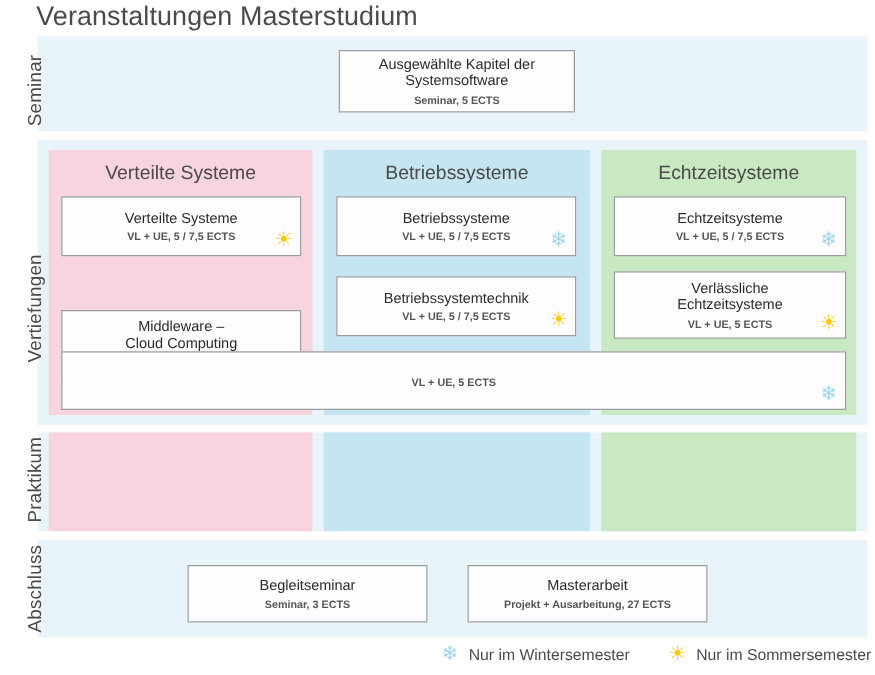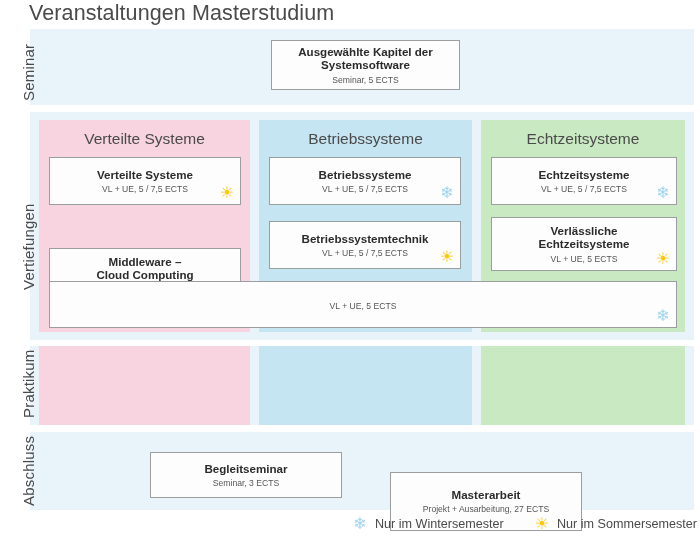--- a/index.html
+++ b/index.html
@@ -73,37 +73,38 @@
     background: #fdfdfd;
     border: 1.6px solid #9a9e9e;
     box-sizing: border-box;
     display: flex;
     flex-direction: column;
     align-items: center;
     justify-content: center;
   }
   .box-title {
     font-size: 11.6px;
-    font-weight: bold;
+    font-weight: normal;
     color: #2b2b2b;
     text-align: center;
     line-height: 13.2px;
     white-space: pre-line;
   }
   .box-title.lg {
     font-size: 13.2px;
     line-height: 15px;
   }
   .box-sub {
     font-size: 8.6px;
     color: #555555;
     text-align: right;
     line-height: 10.4px;
     margin-top: 3px;
     white-space: pre-line;
+    font-weight: bold;
   }
 
   
   .season {
     position: absolute;
     width: 16px;
     height: 16px;
     line-height: 16px;
     text-align: center;
     font-size: 16px;
@@ -202,21 +203,21 @@
     <div class="box-sub">VL + UE, 5 ECTS</div>
     <span class="season snow" style="right:5px; bottom:3px;">❄</span>
   </div>
 
 
   <div class="box" style="left:150px; top:452px; width:192px; height:46px;">
     <div class="box-title">Begleitseminar</div>
     <div class="box-sub">Seminar, 3 ECTS</div>
   </div>
 
-  <div class="box" style="left:390px; top:452px; width:192px; height:59px;margin-top:20px;">
+  <div class="box" style="left:374px; top:452px; width:192px; height:46px;">
     <div class="box-title">Masterarbeit</div>
     <div class="box-sub">Projekt + Ausarbeitung, 27 ECTS</div>
   </div>
 
   <div class="legend-item" style="left:352px; top:516px;">
     <span class="season snow">❄</span>
     <span>Nur im Wintersemester</span>
   </div>
 
   <div class="legend-item" style="left:534px; top:516px;">

